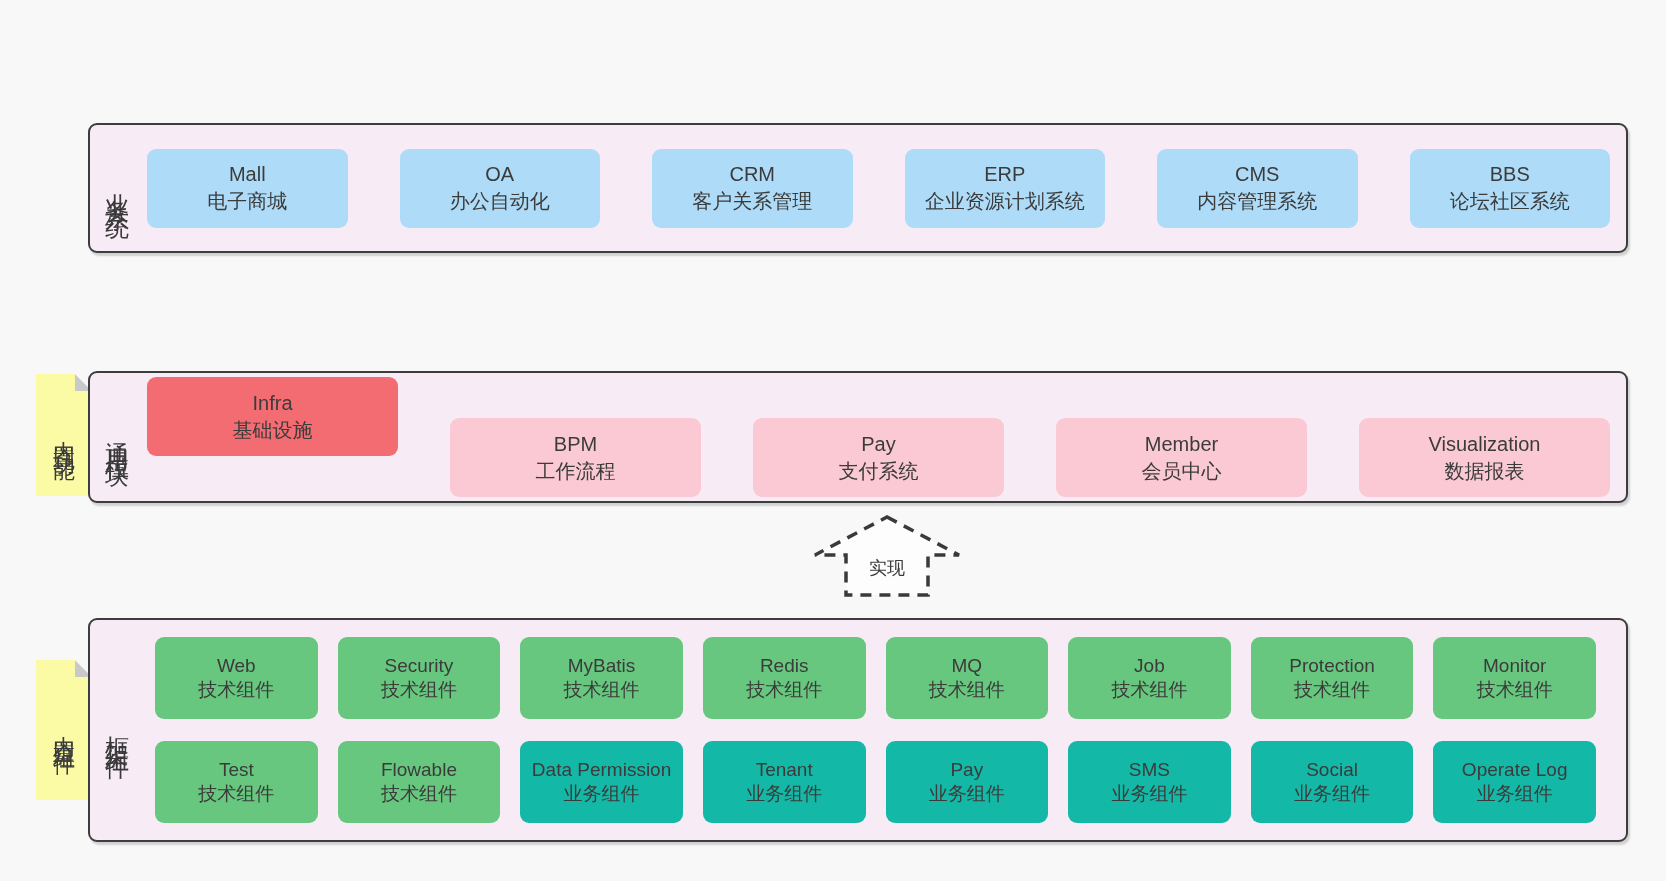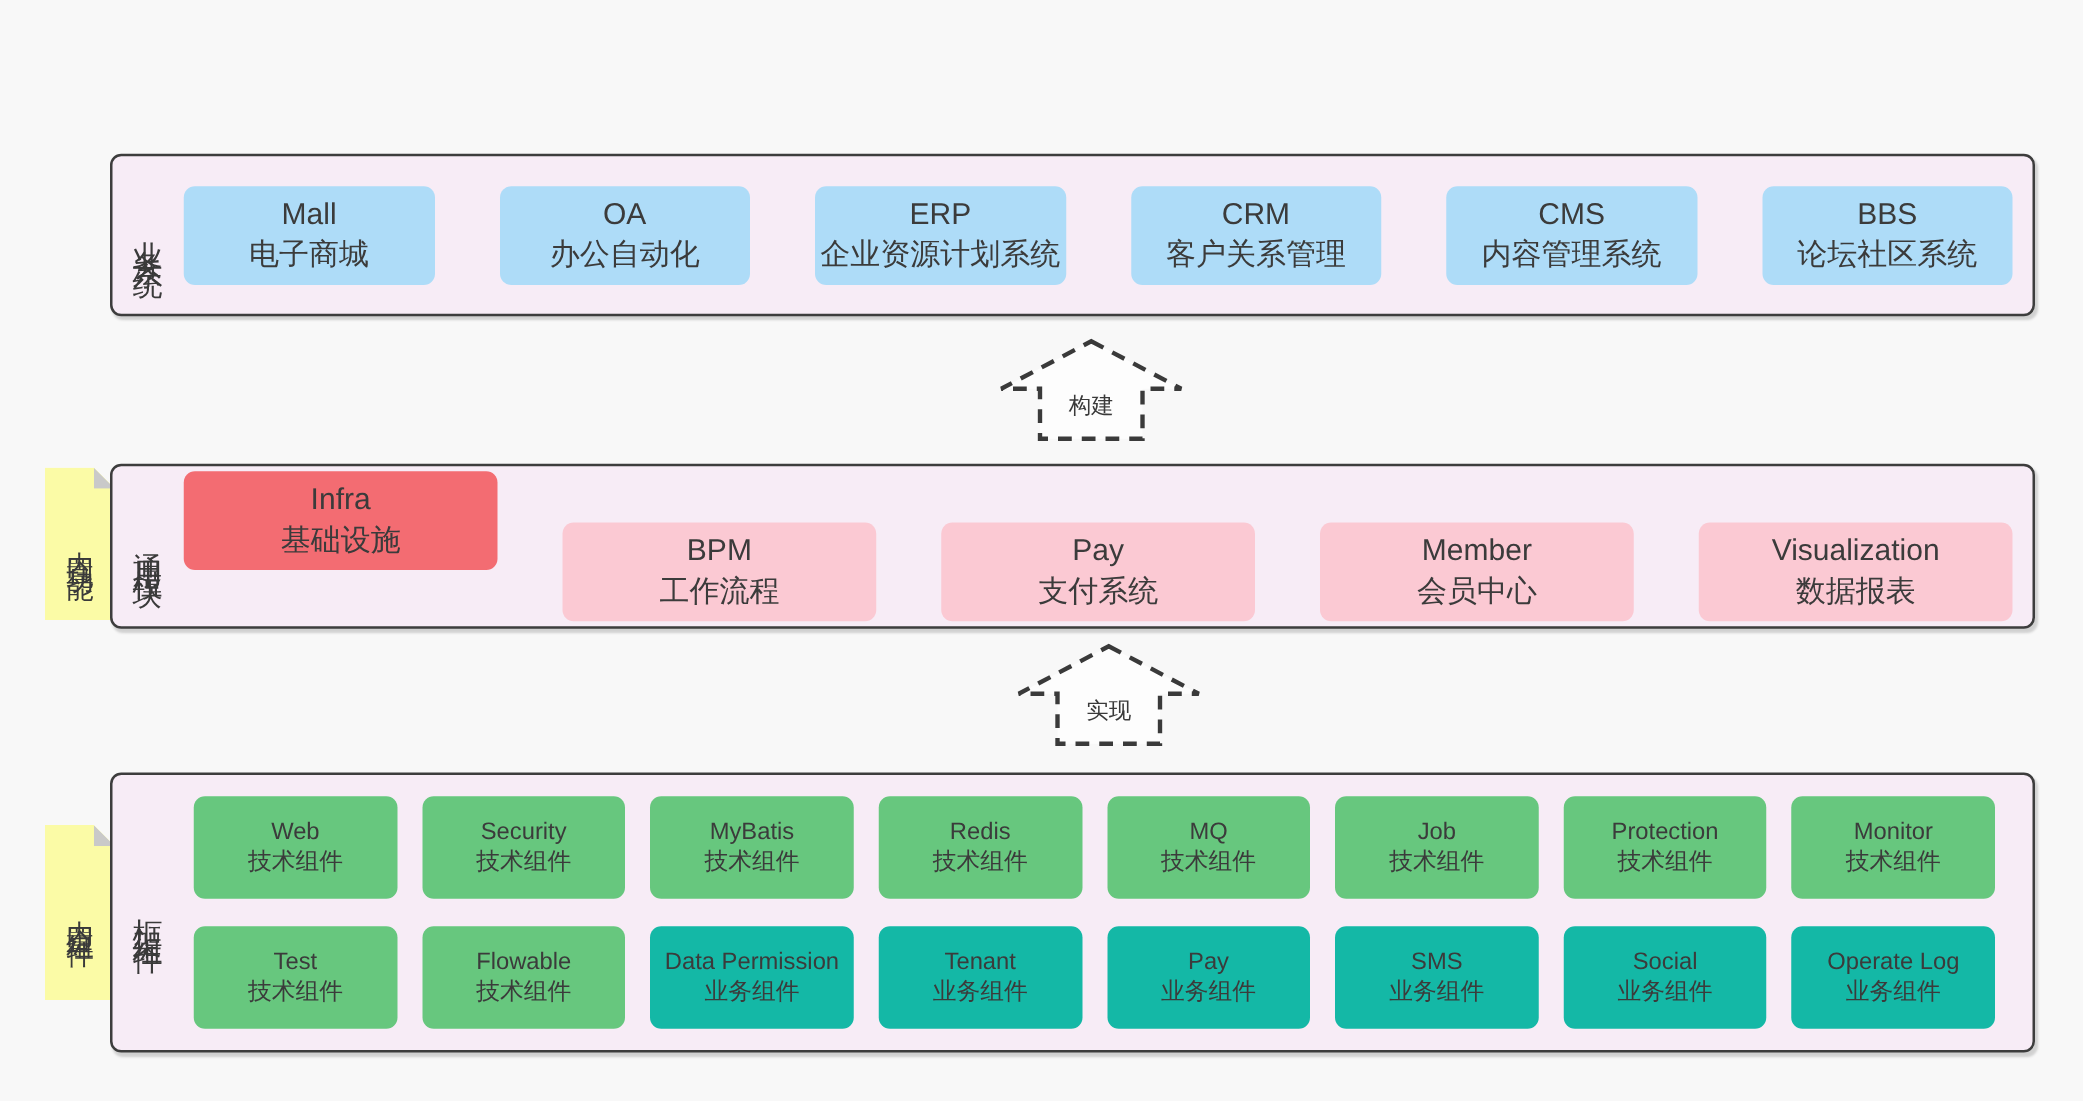--- a/index.html
+++ b/index.html
@@ -25,21 +25,21 @@
   .rows{
     position:absolute;left:57px;right:16px;top:0;bottom:0;
     display:flex;flex-direction:column;justify-content:center;gap:22px;
   }
   #layer-components .rows{left:65px;right:30px;}
   .boxrow{display:flex;gap:52px;}
   #layer-components .boxrow{gap:20px;}
   .box{
     flex:1;height:79px;border-radius:9px;
     display:flex;flex-direction:column;align-items:center;justify-content:center;
-    text-align:center;font-size:24px;line-height:1.34;color:#3b3b3b;
+    text-align:center;font-size:20px;line-height:1.34;color:#3b3b3b;
   }
   #layer-components .box{height:82px;font-size:19px;line-height:1.28;}
   .blue{background:#aedcf8;}
   .red{background:#f36c72;}
   .pink{background:#fbc9d3;margin-top:41px;}
   .green{background:#67c77e;}
   .green-light{background:#14b8a6;}
   
   .sticky{
     position:absolute;left:36px;width:56px;z-index:1;background:#fbfba6;
@@ -80,48 +80,42 @@
             <div>Mall</div>
             <div>电子商城</div>
           </div>
 
           <div class="box blue">
             <div>OA</div>
             <div>办公自动化</div>
           </div>
 
           <div class="box blue">
+            <div>CRM</div>
+            <div>客户关系管理</div>
+          </div>
+
+          <div class="box blue">
             <div>ERP</div>
             <div>企业资源计划系统</div>
           </div>
 
           <div class="box blue">
-            <div>CRM</div>
-            <div>客户关系管理</div>
-          </div>
-
-          <div class="box blue">
             <div>CMS</div>
             <div>内容管理系统</div>
           </div>
 
           <div class="box blue">
             <div>BBS</div>
             <div>论坛社区系统</div>
           </div>
         </div>
     </div>
   </section>
 
-  <div class="arrow" id="arrow-build">
-    <svg viewBox="0 0 150 84">
-      <polygon points="75,3 147,41 116,41 116,81 34,81 34,41 3,41" fill="#fdfdfd" stroke="#3a3a3a" stroke-width="3.5" stroke-dasharray="11 8"></polygon>
-    </svg>
-    <div class="alabel">构建</div>
-  </div>
 
   <div class="sticky" id="sticky-functions">
     <div class="fold"></div>
     <div class="stext">内置功能</div>
   </div>
   <section class="layer" id="layer-modules">
     <div class="vlabel">通用模块</div>
     <div class="rows">
       <div class="boxrow">
 

